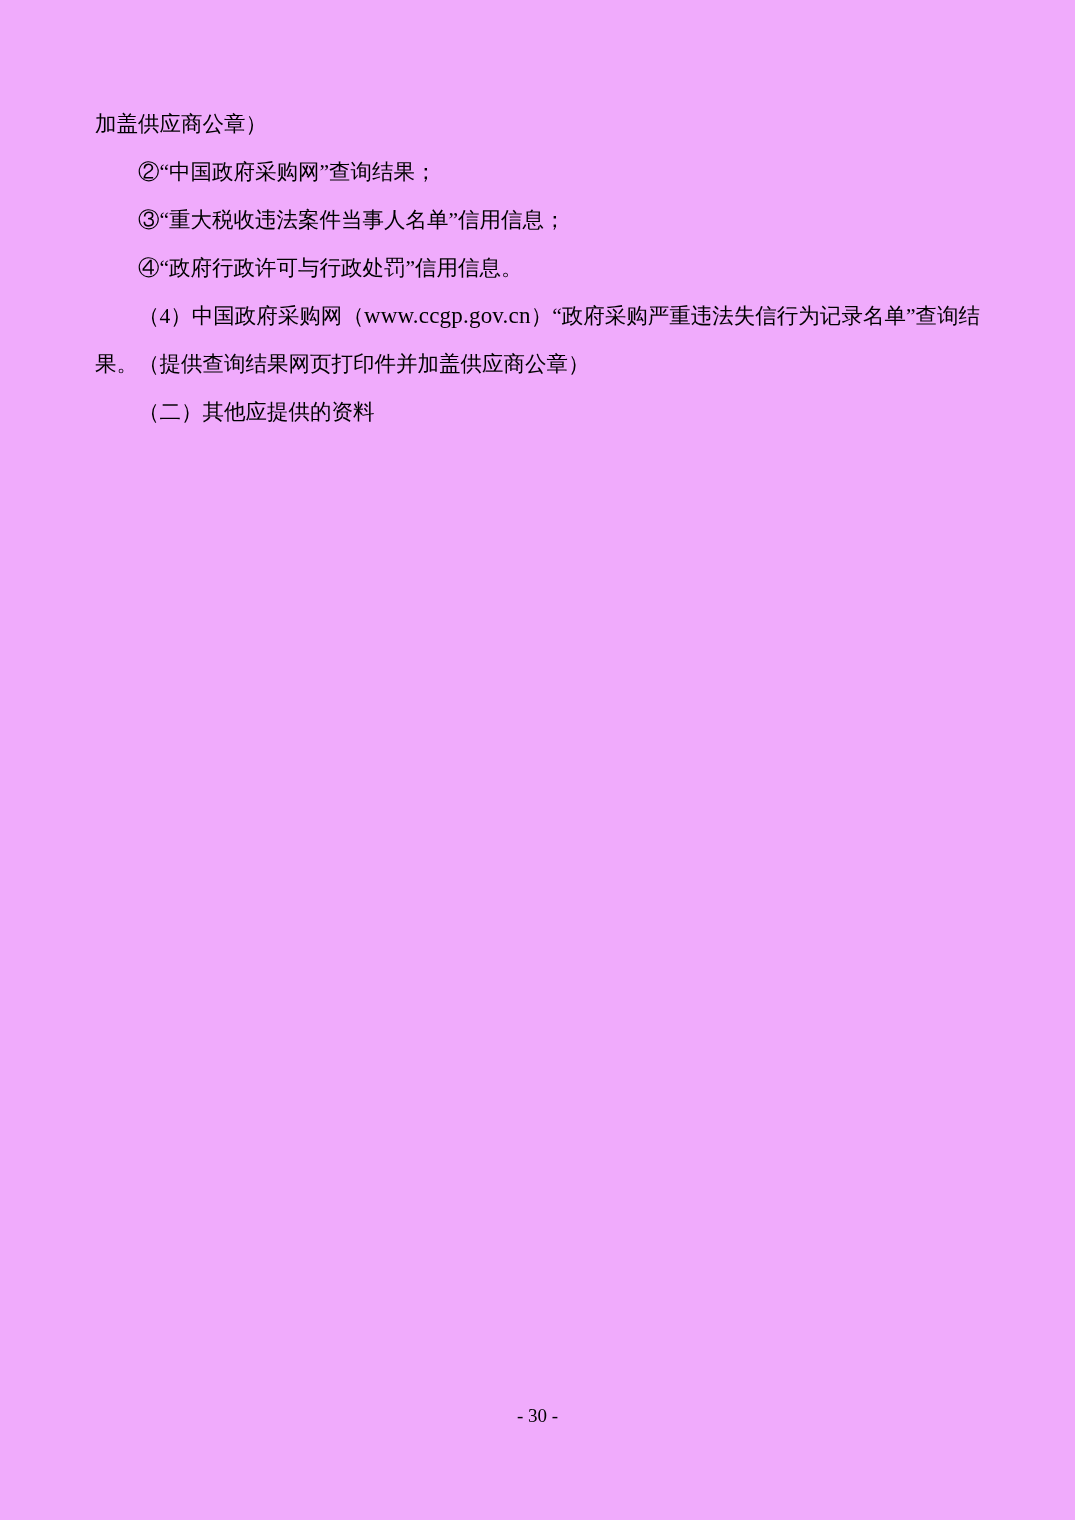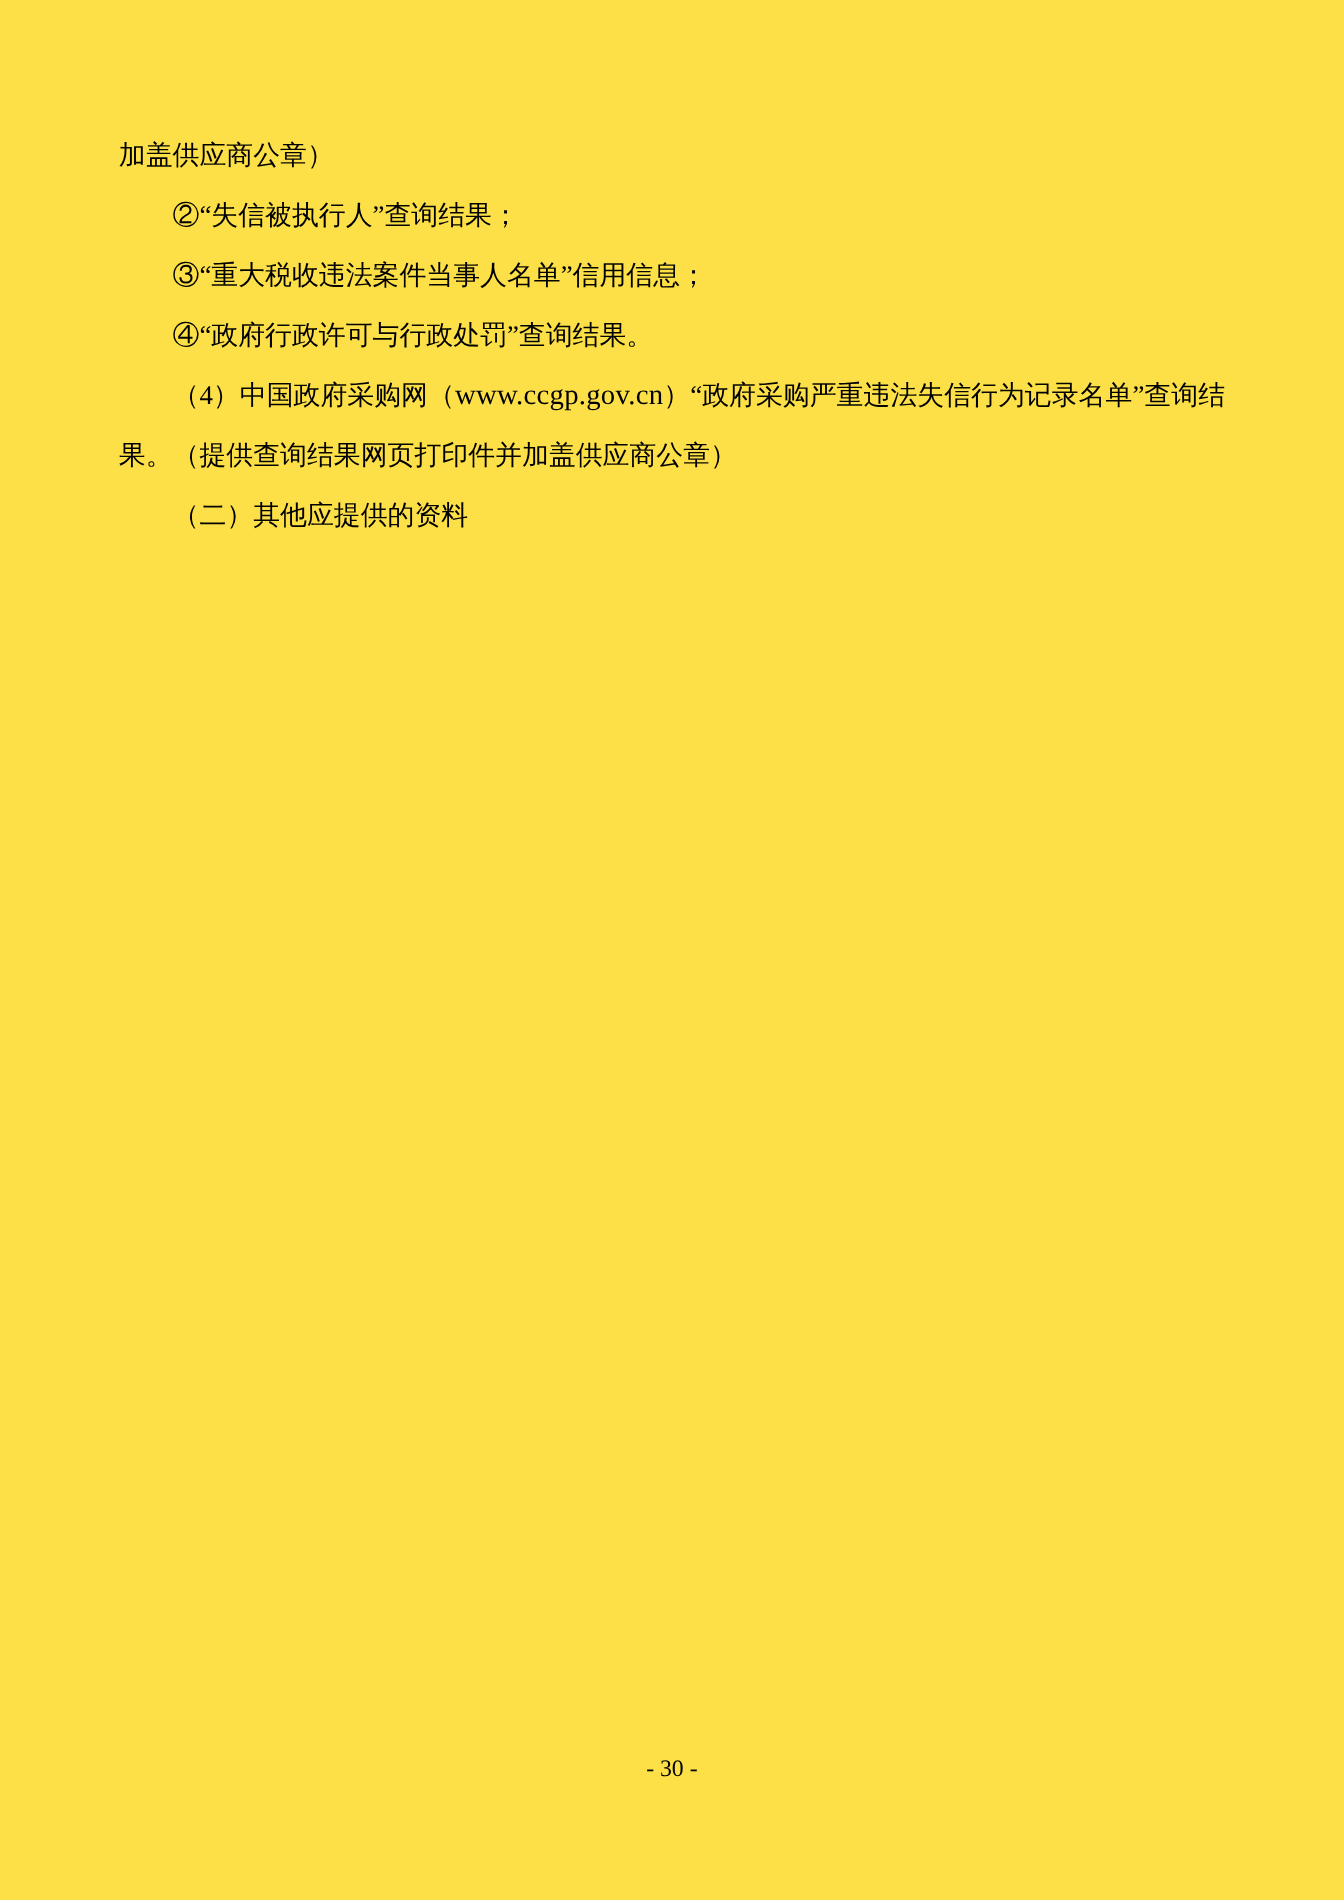--- a/index.html
+++ b/index.html
@@ -5,21 +5,21 @@
   html, body {
     margin: 0;
     padding: 0;
     background: #ffffff;
   }
   .page {
     position: relative;
     width: 1075px;
     height: 1520px;
     margin: 0 auto;
-    background: #fde047;
+    background: #f0abfc;
     font-family: "Liberation Serif", "DejaVu Serif", serif;
     color: #000000;
     box-sizing: border-box;
   }
   .content {
     position: absolute;
     left: 95px;
     top: 100px;
     width: 885px;
   }
@@ -56,25 +56,25 @@
 </head>
 <body>
 
 <div class="page">
 
   <div class="content">
 
     <p class="para indent-0">加盖供应商公章）</p>
 
 
-    <p class="para indent-2">②“失信被执行人”查询结果；</p>
+    <p class="para indent-2">②“中国政府采购网”查询结果；</p>
 
     <p class="para indent-2">③“重大税收违法案件当事人名单”信用信息；</p>
 
-    <p class="para indent-2">④“政府行政许可与行政处罚”查询结果。</p>
+    <p class="para indent-2">④“政府行政许可与行政处罚”信用信息。</p>
 
     <p class="para hang"><span>（4）中国政府采购网（</span><span class="mono">www.ccgp.gov.cn</span><span>）“政府采购严重违法失信行为记录名单”查询结果。（提供查询结果网页打印件并加盖供应商公章）</span></p>
 
     <p class="para indent-2">（二）其他应提供的资料</p>
 
   </div>
 
   <div class="footer">
     <span>- 30 -</span>
   </div>

